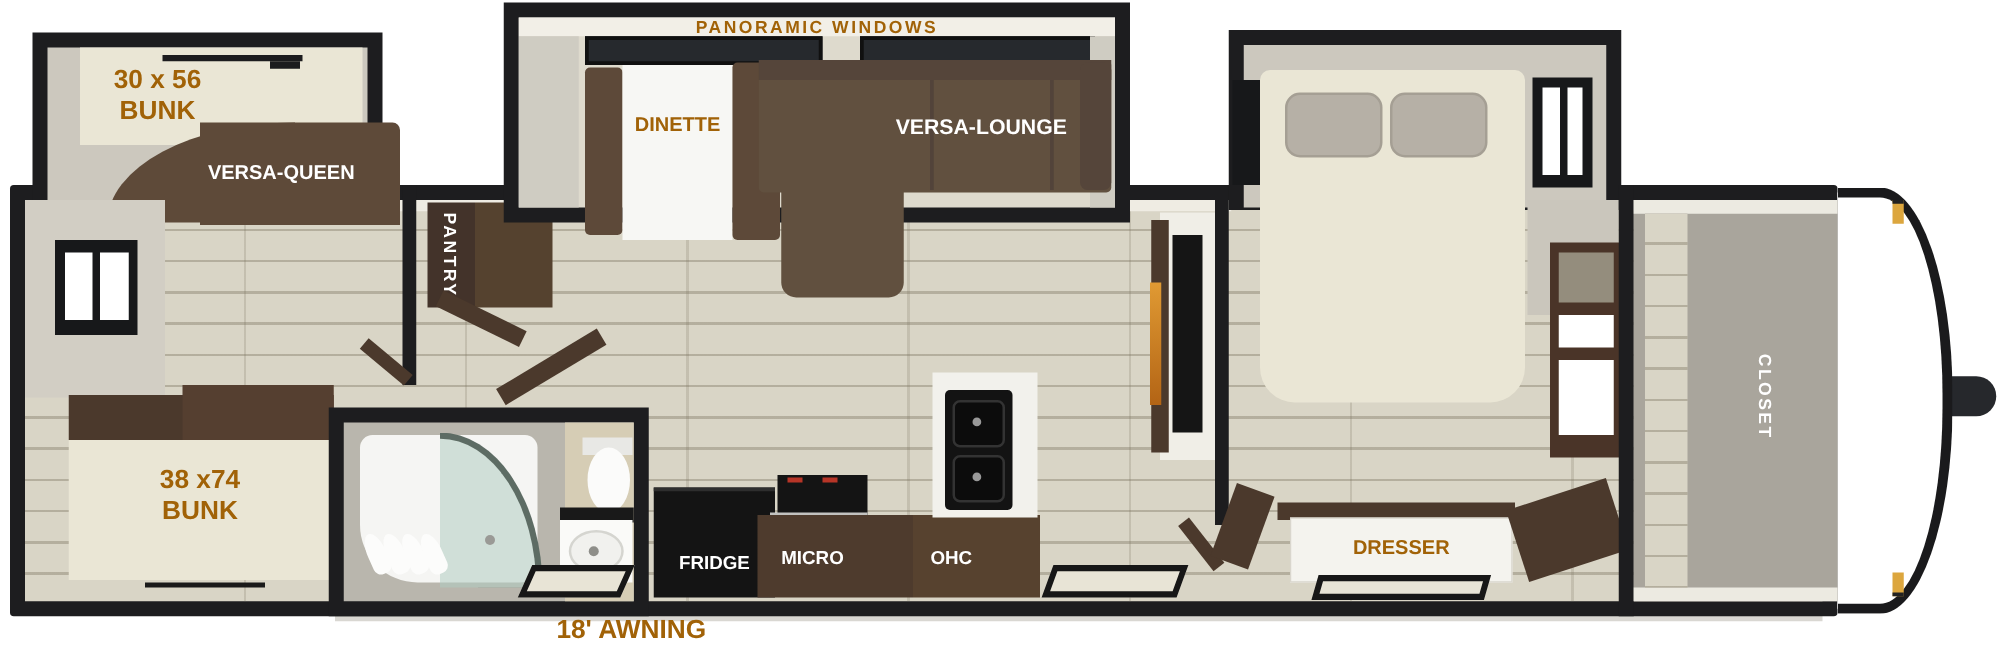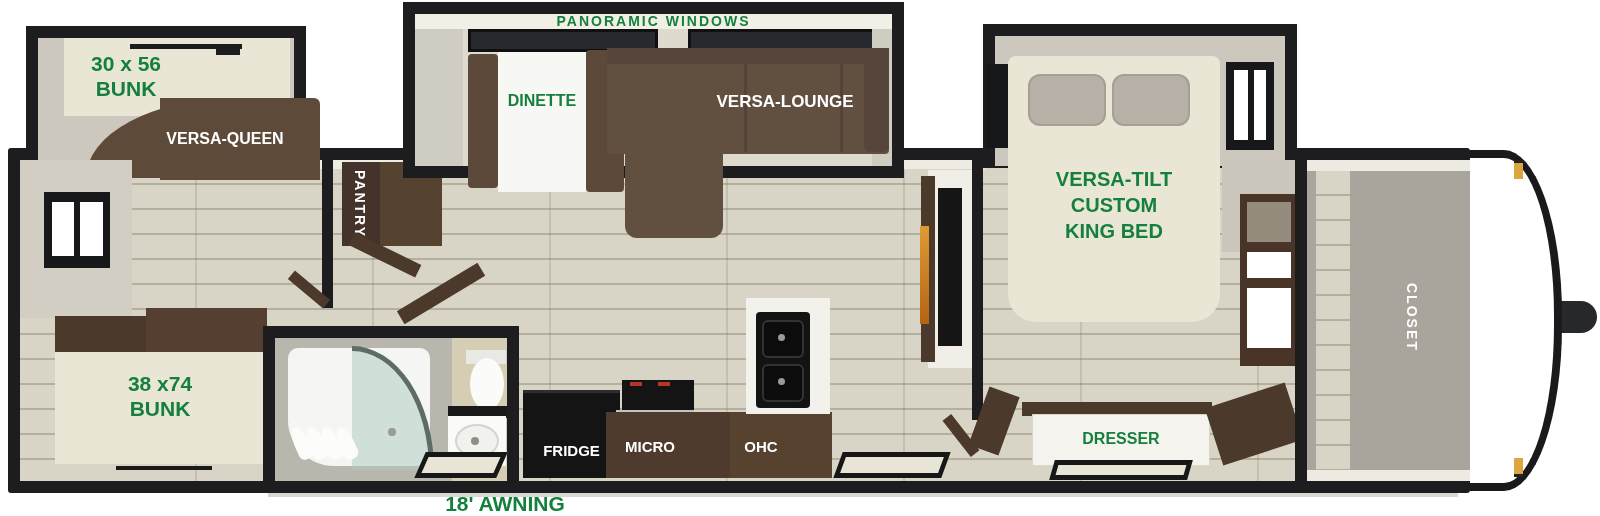--- a/index.html
+++ b/index.html
@@ -4,21 +4,21 @@
 <style>
   html,body{margin:0;padding:0;background:#ffffff;}
   #stage{position:relative;width:1600px;height:516px;background:#ffffff;overflow:hidden;
          font-family:"Liberation Sans", sans-serif;}
   .abs{position:absolute;}
   .wall{background:#1d1d1f;}
   .floor{background-color:#d9d5c6;
          background-image:repeating-linear-gradient(180deg, rgba(0,0,0,0) 0 23px, rgba(120,112,92,.38) 23px 25px),
                           repeating-linear-gradient(90deg, rgba(0,0,0,0) 0 175px, rgba(120,112,92,.22) 175px 177px);}
   .wallface{background:#cfccc2;}
-  .lbl{font-weight:bold;color:#15803d;text-align:center;white-space:pre-line;line-height:1.18;}
+  .lbl{font-weight:bold;color:#a16207;text-align:center;white-space:pre-line;line-height:1.18;}
   .wlbl{font-weight:bold;color:#ffffff;text-align:center;white-space:pre-line;line-height:1.18;}
   .vtext{writing-mode:vertical-rl;text-align:center;font-weight:bold;color:#ffffff;letter-spacing:2px;}
   .brown{background:#5e4a39;}
   .cab{background:#4b392c;}
   .cream{background:#eae6d5;}
   .mat{border:5px solid #171717;background:#e8e4d6;}
   .winpane{background:#ffffff;}
   .circle{border-radius:50%;}
 </style>
 </head>
@@ -144,23 +144,20 @@
   <div class="abs" style="left:995px;top:36px;width:290px;height:130px;background:#ccc8be;"></div>
   <div class="abs" style="left:986px;top:64px;width:28px;height:84px;background:#17181a;"></div>
   <div class="abs" style="left:1226px;top:62px;width:48px;height:88px;background:#17181a;">
     <div class="abs winpane" style="left:8px;top:8px;width:14px;height:70px;"></div>
     <div class="abs winpane" style="left:28px;top:8px;width:12px;height:70px;"></div>
   </div>
 
   <div class="abs cream" style="left:1008px;top:56px;width:212px;height:266px;border-radius:8px 8px 28px 28px;"></div>
   <div class="abs" style="left:1028px;top:74px;width:78px;height:52px;background:#b6b0a6;border:2px solid #a59f94;border-radius:12px;box-sizing:border-box;"></div>
   <div class="abs" style="left:1112px;top:74px;width:78px;height:52px;background:#b6b0a6;border:2px solid #a59f94;border-radius:12px;box-sizing:border-box;"></div>
-  <div class="abs lbl" style="left:1020px;top:166px;width:188px;font-size:20px;line-height:26px;">VERSA-TILT
-CUSTOM
-KING BED</div>
 
   <div class="abs" style="left:1222px;top:160px;width:73px;height:92px;background:#cac6bc;"></div>
 
   <div class="abs cab" style="left:1022px;top:402px;width:190px;height:14px;"></div>
   <div class="abs" style="left:1032px;top:414px;width:178px;height:52px;background:#f4f3ee;border:1px solid #d9d6cd;box-sizing:border-box;"></div>
   <div class="abs lbl" style="left:1032px;top:430px;width:178px;font-size:16px;">DRESSER</div>
   <div class="abs mat" style="left:1052px;top:460px;width:138px;height:20px;transform:skewX(-16deg);box-sizing:border-box;"></div>
   <div class="abs cab" style="left:978px;top:390px;width:32px;height:62px;transform:rotate(20deg);"></div>
   <div class="abs cab" style="left:1212px;top:394px;width:84px;height:60px;transform:rotate(-18deg);"></div>
 

